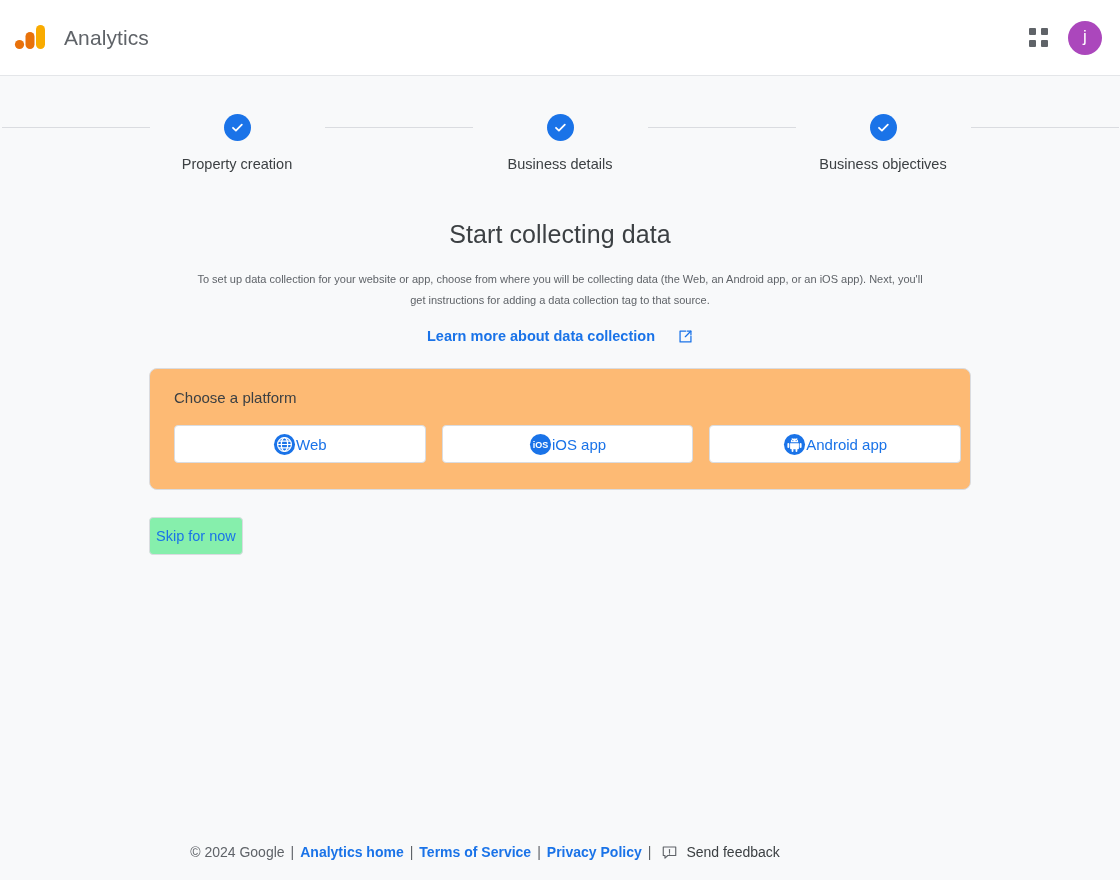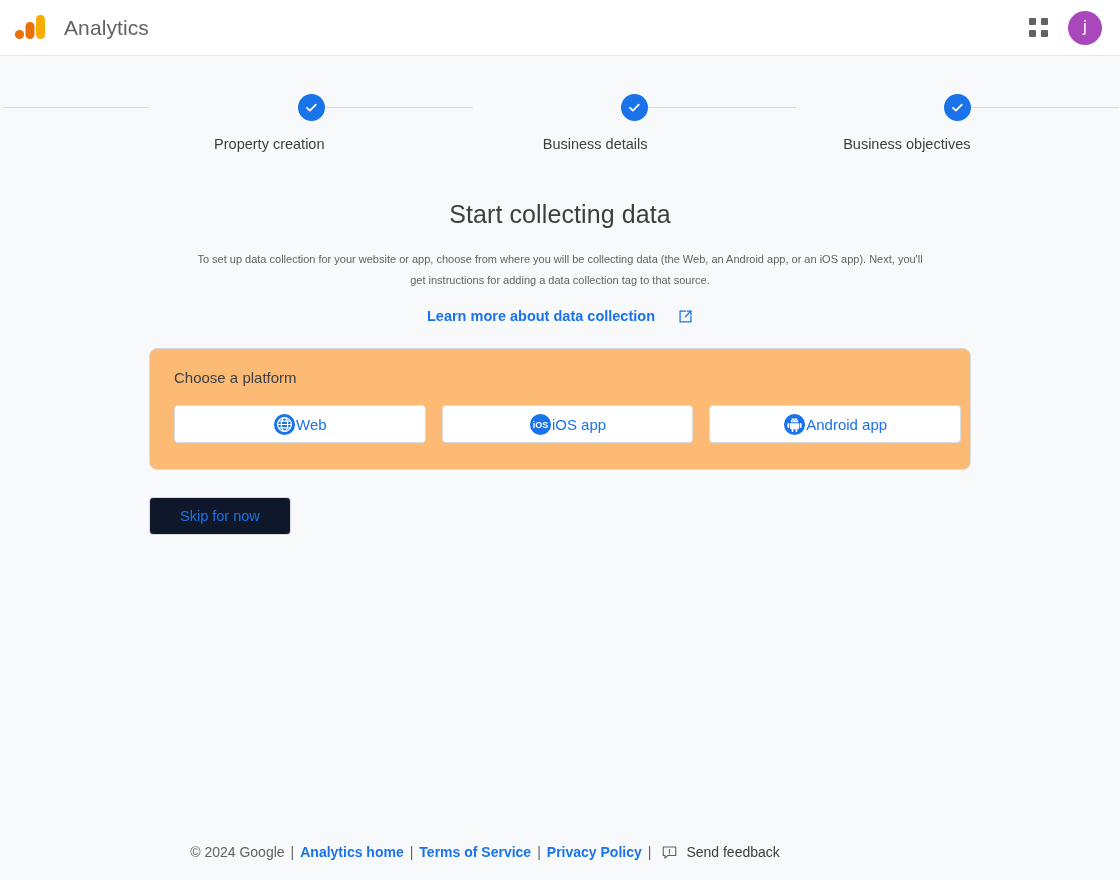--- a/index.html
+++ b/index.html
@@ -10,21 +10,21 @@
   }
   body {
     font-family: "Liberation Sans", sans-serif;
     background: #f8f9fa;
     color: #3c4043;
     -webkit-font-smoothing: antialiased;
   }
 
   
   .app-header {
-    height: 56px;
+    height: 76px;
     background: #ffffff;
     border-bottom: 1px solid #e4e6e9;
     display: flex;
     align-items: center;
     padding: 0 18px 0 14px;
     position: relative;
   }
   .brand {
     display: flex;
     align-items: center;
@@ -87,21 +87,21 @@
     justify-content: center;
   }
   .stepper-inner {
     display: flex;
     align-items: flex-start;
   }
   .step {
     width: 175px;
     display: flex;
     flex-direction: column;
-    align-items: flex-end;
+    align-items: center;
     position: relative;
   }
   .step-dot {
     width: 27px;
     height: 27px;
     border-radius: 50%;
     background: #1a73e8;
     color: #ffffff;
     display: flex;
     align-items: center;
@@ -194,25 +194,25 @@
   }
   .pf-icon { display: block; }
 
   
   .skip-wrap {
     width: 822px;
     margin-top: 27px;
   }
   .skip-btn {
     border: 1px solid #dadce0;
-    background: #0f172a;
+    background: #86efac;
     color: #1a73e8;
     font-size: 14.5px;
     border-radius: 4px;
-    padding: 10px 30px;
+    padding: 10px 6px;
     cursor: pointer;
     font-family: inherit;
   }
 
   
   .footer {
     position: absolute;
     bottom: 0;
     left: 0;
     width: 970px;

